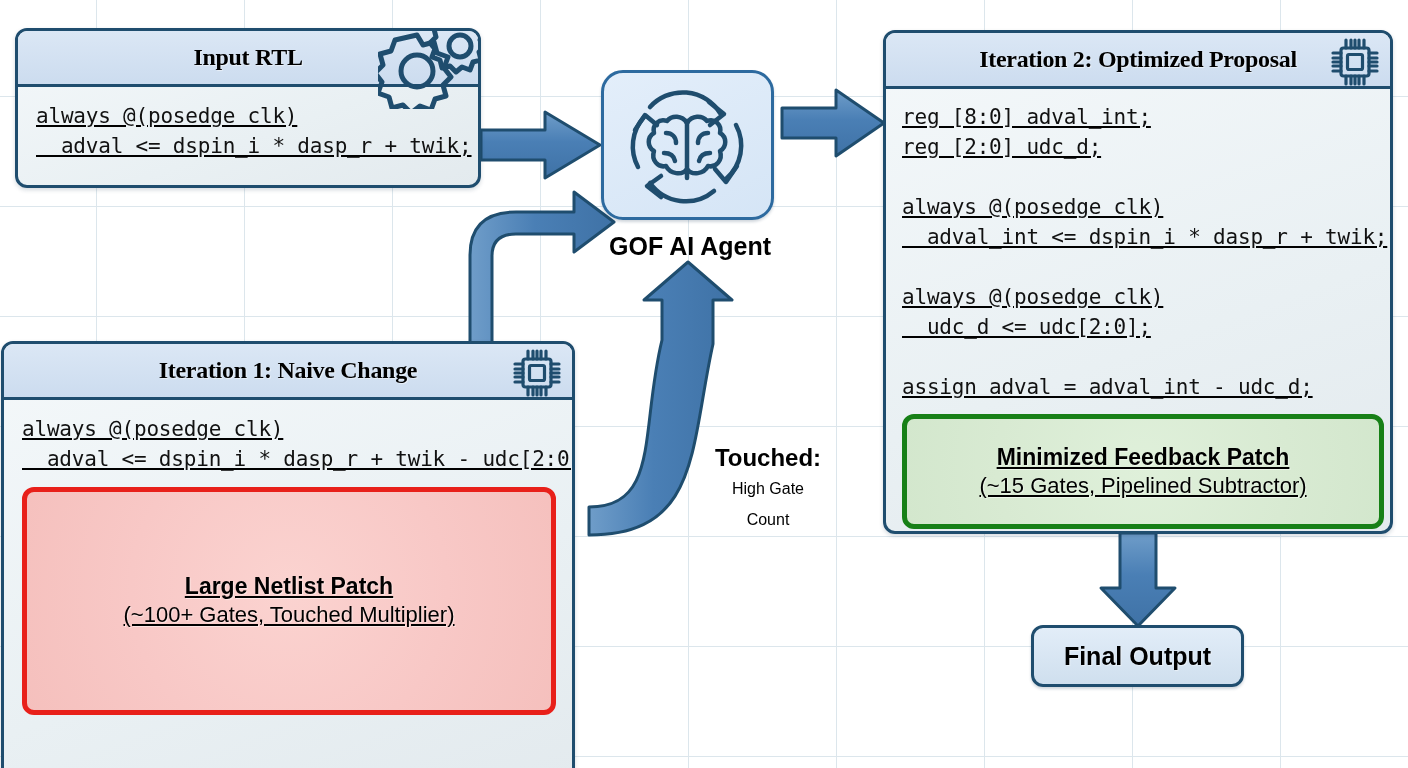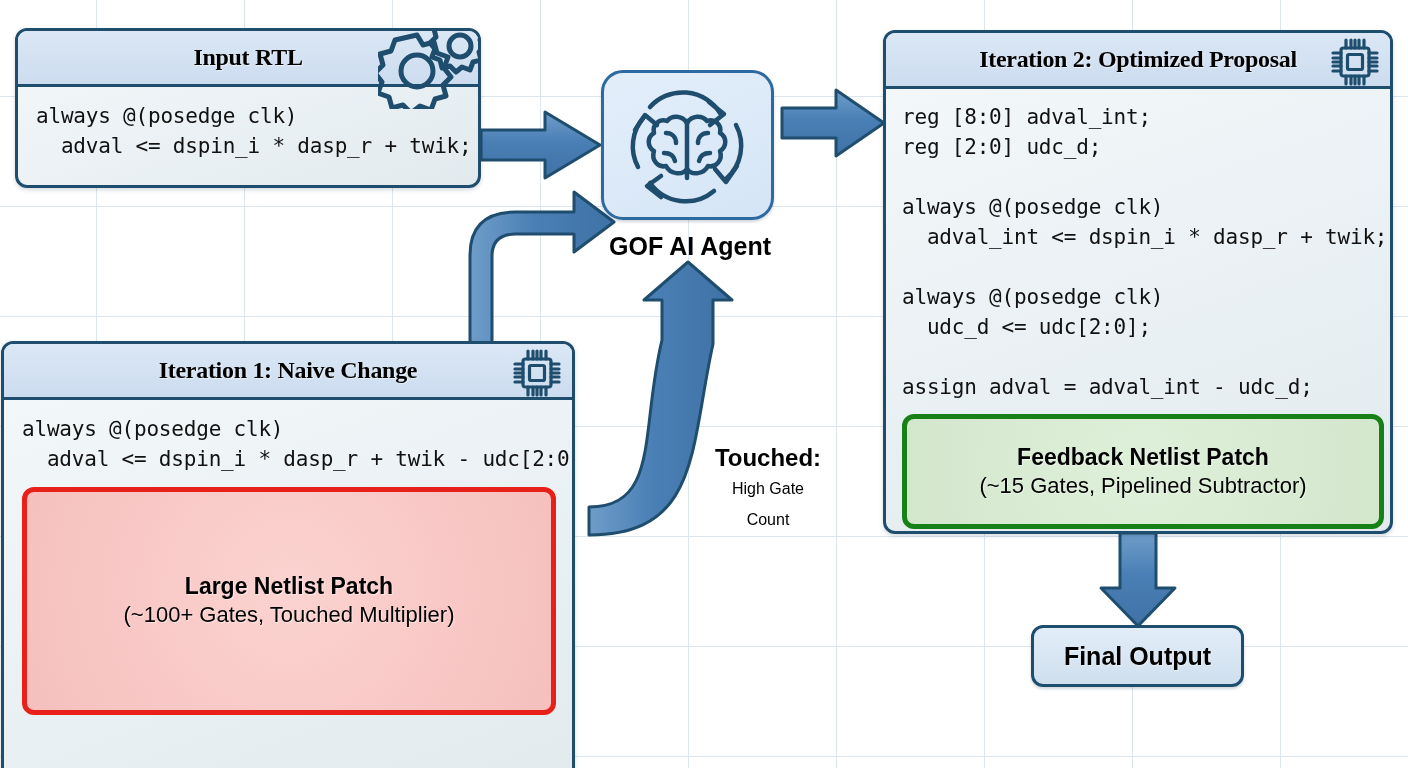--- a/index.html
+++ b/index.html
@@ -41,20 +41,21 @@
   }
   .card-title {
     font-size: 24px;
     font-weight: bold;
     color: #000;
     letter-spacing: -0.3px;
     text-shadow: 1px 1px 1px rgba(255,255,255,.55);
   }
   .card-body {
     padding: 14px 16px 12px 18px;
+    text-decoration: underline;
   }
   .code {
     font-family: "DejaVu Sans Mono", monospace;
     font-size: 21px;
     line-height: 30px;
     color: #111;
     white-space: pre;
     letter-spacing: -0.2px;
   }
 
@@ -281,21 +282,21 @@
 reg [2:0] udc_d;
 
 always @(posedge clk)
   adval_int &lt;= dspin_i * dasp_r + twik;
 
 always @(posedge clk)
   udc_d &lt;= udc[2:0];
 
 assign adval = adval_int - udc_d;</div>
       <div class="patch patch-green" style="margin-top:12px; height:115px;">
-        <div class="patch-title">Feedback Netlist Patch</div>
+        <div class="patch-title">Minimized Feedback Patch</div>
         <div class="patch-sub">(~15 Gates, Pipelined Subtractor)</div>
       </div>
     </div>
   </div>
 
   <div id="feedback-label">
     <span class="fb-strong">Touched:</span>
     <span class="fb-text">High Gate</span>
     <span class="fb-text">Count</span>
   </div>

